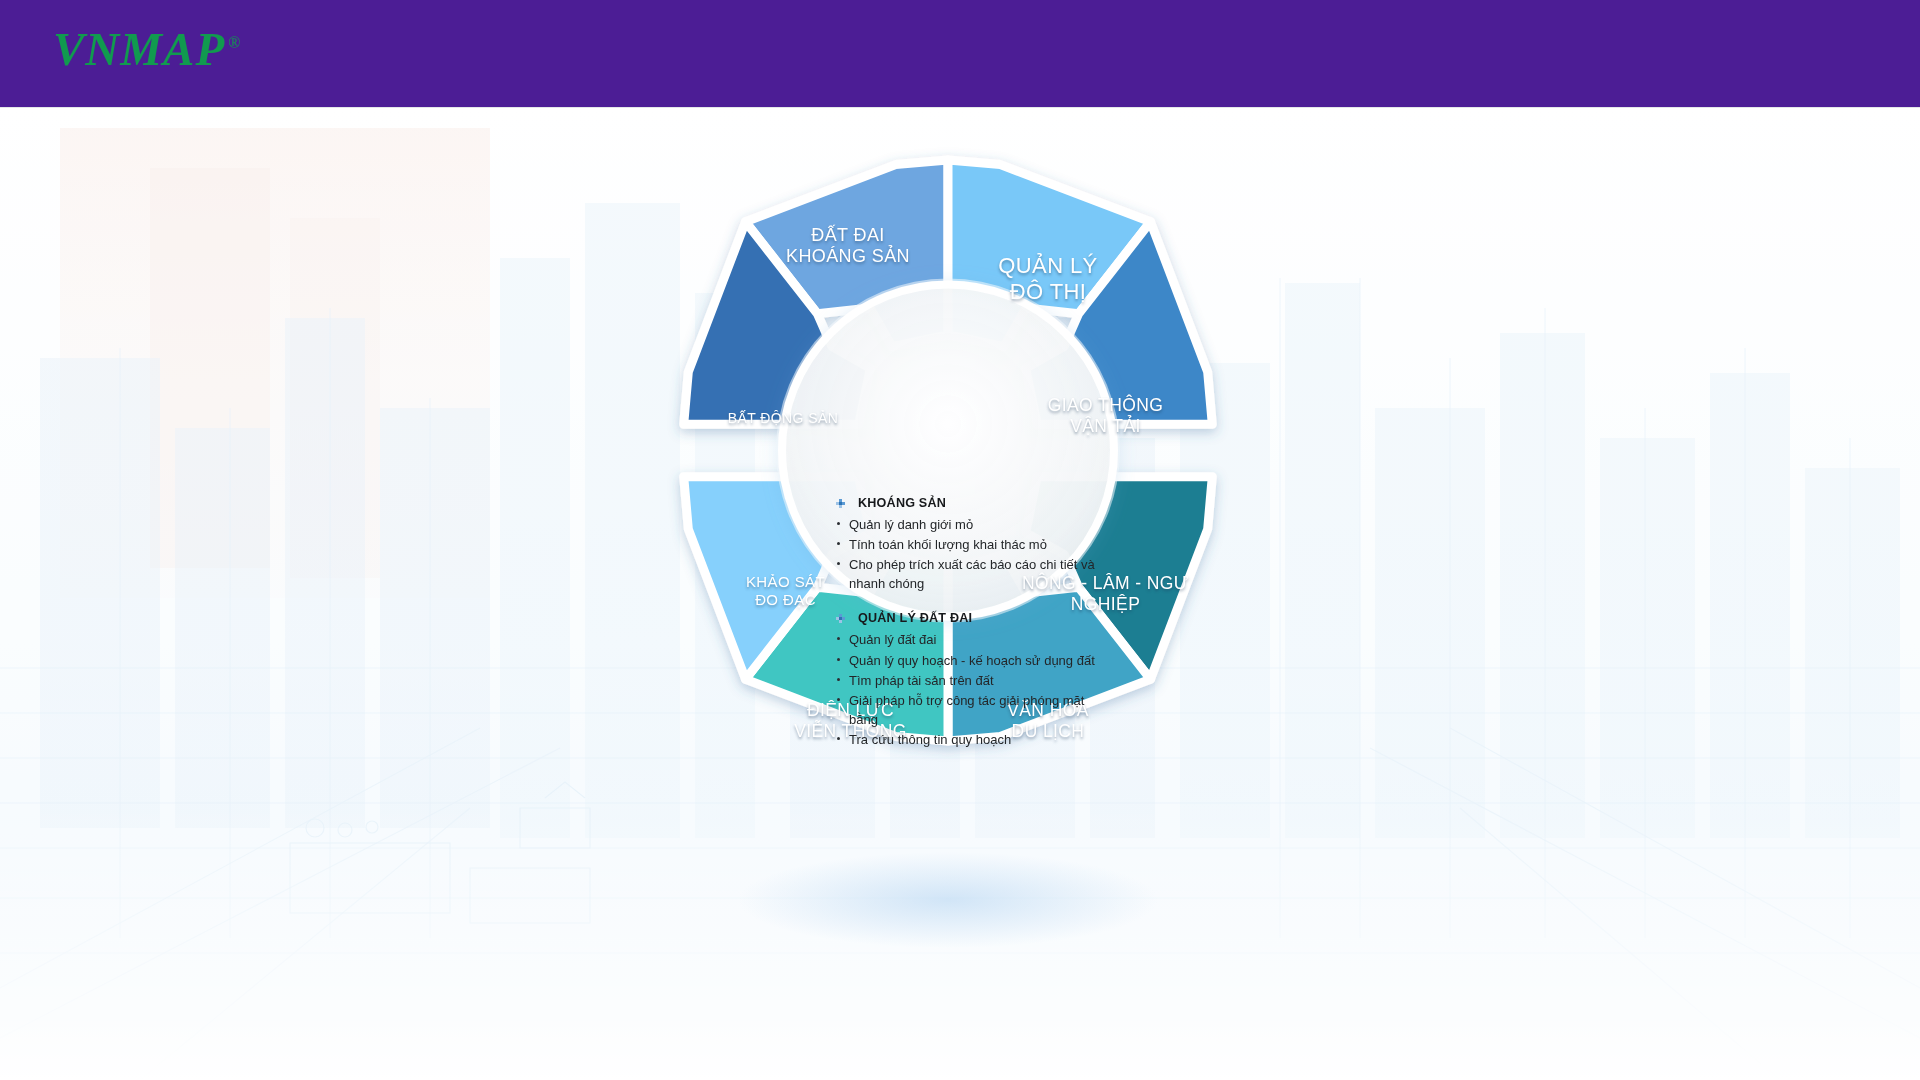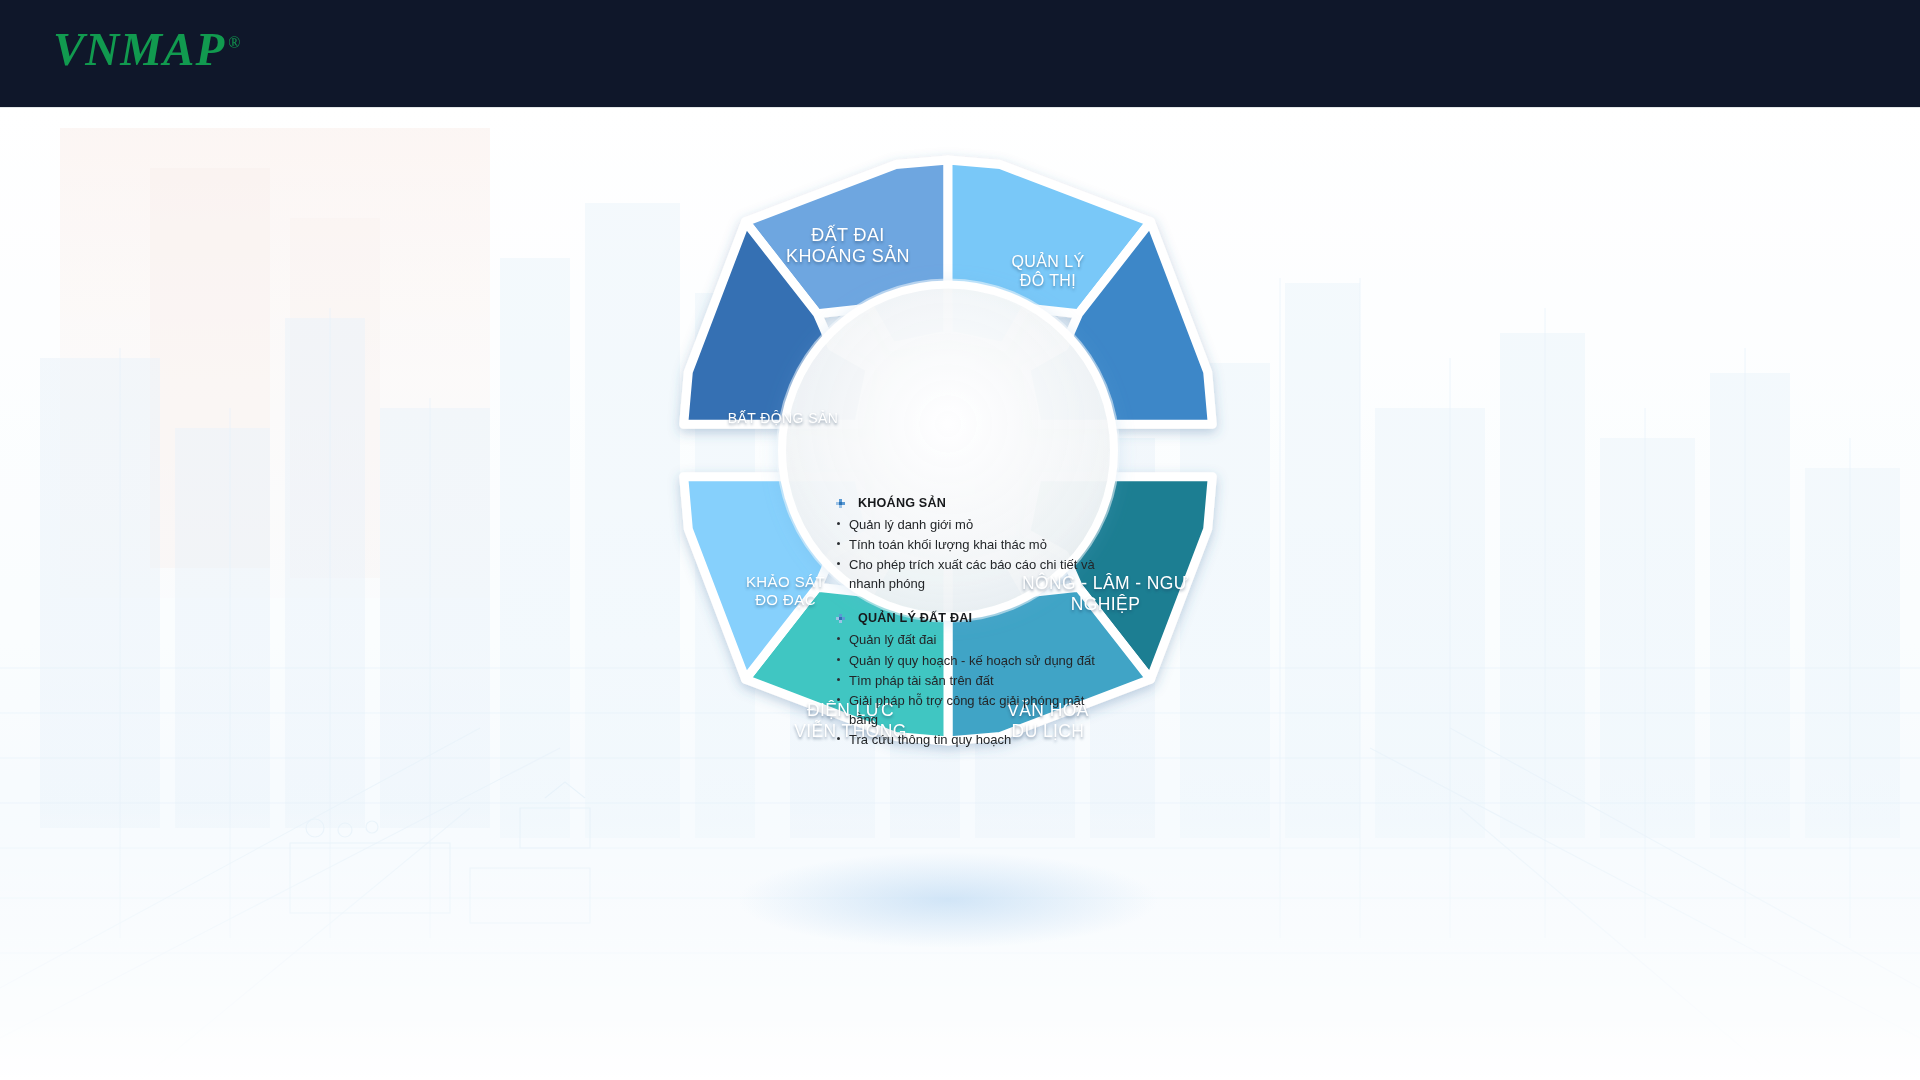--- a/index.html
+++ b/index.html
@@ -6,21 +6,21 @@
   body{
     width:1920px;height:1080px;overflow:hidden;
     font-family:"Liberation Sans", sans-serif;
     background:#ffffff;
     position:relative;
   }
 
   
   #header{
     position:absolute;left:0;top:0;width:1920px;height:108px;
-    background:#0f172a;z-index:40;
+    background:#4c1d95;z-index:40;
   }
   #header-divider{
     position:absolute;left:0;top:107px;width:1920px;height:1px;
     background:#e3e6e8;z-index:41;
   }
   #logo{
     position:absolute;left:53px;top:26px;
     font-family:"Liberation Serif", serif;
     font-style:italic;font-weight:bold;
     font-size:47px;letter-spacing:1px;
@@ -316,25 +316,29 @@
 
       <circle cx="400" cy="350.5" r="172" fill="#ffffff" opacity=".55"></circle>
       <circle cx="400" cy="350.5" r="166" fill="url(#ctrFill)" stroke="#ffffff" stroke-width="8" filter="url(#glowCenter)"></circle>
     </svg>
 
     <div class="seg-label" style="left:195px;top:125px;width:210px;font-size:18px;">
       <div>ĐẤT ĐAI</div>
       <div>KHOÁNG SẢN</div>
     </div>
 
-    <div class="seg-label" style="left:405px;top:153px;width:190px;font-size:16px;">
+    <div class="seg-label" style="left:405px;top:153px;width:190px;font-size:22px;">
       <div>QUẢN LÝ</div>
       <div>ĐÔ THỊ</div>
     </div>
 
+    <div class="seg-label" style="left:455px;top:295px;width:205px;font-size:17.5px;">
+      <div>GIAO THÔNG</div>
+      <div>VẬN TẢI</div>
+    </div>
 
     <div class="seg-label" style="left:450px;top:473px;width:215px;font-size:17.5px;">
       <div>NÔNG - LÂM - NGƯ</div>
       <div>NGHIỆP</div>
     </div>
 
     <div class="seg-label" style="left:405px;top:600px;width:190px;font-size:17.5px;">
       <div>VĂN HÓA</div>
       <div>DU LỊCH</div>
     </div>
@@ -357,21 +361,21 @@
   <div id="center-panel">
 
     <div class="grp">
       <div class="grp-head">
         <span class="bullet-diamond"></span>
         <span>KHOÁNG SẢN</span>
       </div>
       <ul class="items">
         <li>Quản lý danh giới mỏ</li>
         <li>Tính toán khối lượng khai thác mỏ</li>
-        <li>Cho phép trích xuất các báo cáo chi tiết và nhanh phóng</li>
+        <li>Cho phép trích xuất các báo cáo chi tiết và nhanh chóng</li>
       </ul>
     </div>
 
     <div class="grp-gap"></div>
 
     <div class="grp">
       <div class="grp-head">
         <span class="bullet-diamond"></span>
         <span>QUẢN LÝ ĐẤT ĐAI</span>
       </div>

